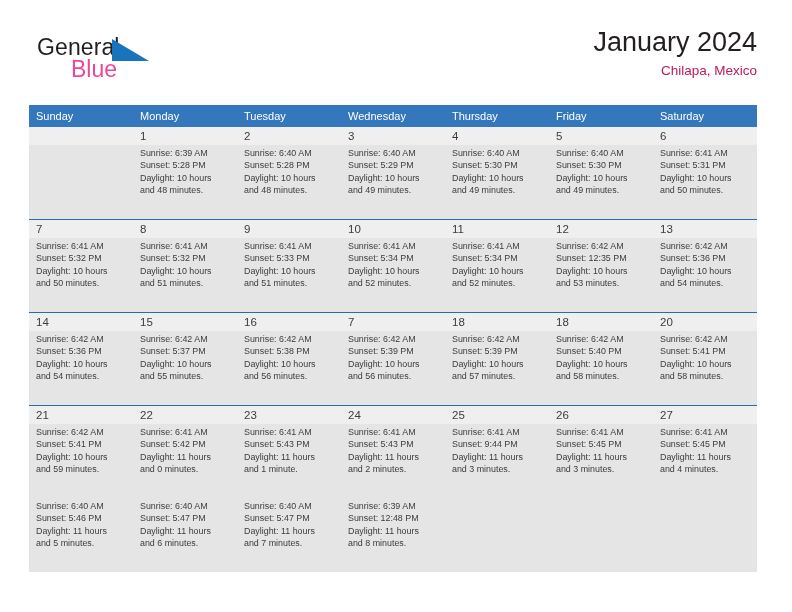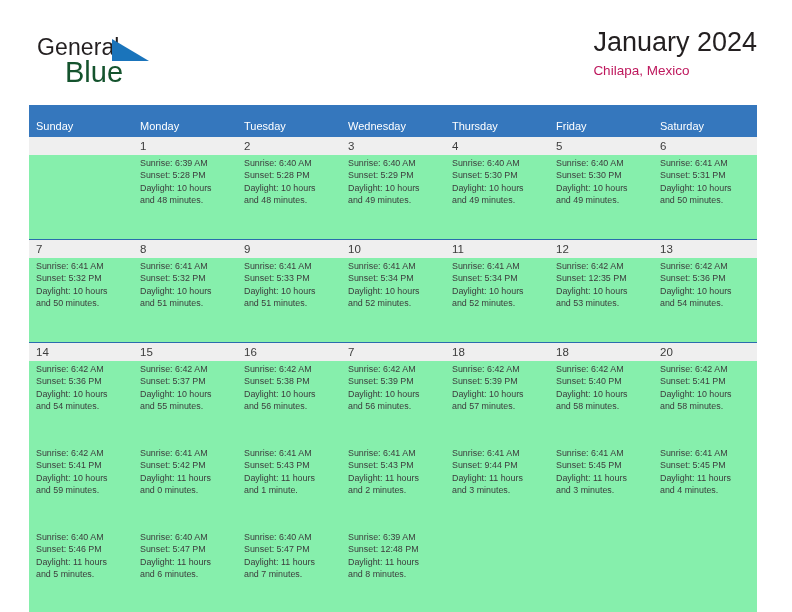--- a/index.html
+++ b/index.html
@@ -41,39 +41,39 @@
     position: absolute;
     left: 0;
     top: 0;
     font-size: 23px;
     letter-spacing: 0.1px;
     color: #231f20;
     font-family: "Liberation Sans", sans-serif;
   }
   .brand-blue {
     position: absolute;
-    left: 28px;
+    left: 34px;
     top: 22px;
-    font-size: 29px;
-    color: #14532d;
+    font-size: 23px;
+    color: #ec4899;
     font-family: "Liberation Sans", sans-serif;
   }
   .brand-mark {
     position: absolute;
     left: 75px;
     top: 5px;
     width: 38px;
     height: 23px;
   }
 
   .title-block {
     position: absolute;
     right: 0;
     top: 0;
-    text-align: left;
+    text-align: right;
   }
   .cal-title {
     font-size: 27px;
     color: #231f20;
     line-height: 32px;
     white-space: nowrap;
     font-family: "Liberation Sans", sans-serif;
   }
   .cal-subtitle {
     margin-top: 5px;
@@ -93,44 +93,44 @@
     border-collapse: collapse;
     table-layout: fixed;
   }
 
   .calendar th {
     background: #3577bd;
     color: #ffffff;
     font-size: 11px;
     font-weight: normal;
     text-align: left;
-    padding: 15px 0 5px 7px;
+    padding: 5px 0 5px 7px;
     height: 10px;
     font-family: "Liberation Sans", sans-serif;
   }
 
   .daynum-row td {
     background: #efefef;
     color: #3c3c3c;
     font-size: 11.5px;
     padding: 3px 0 3px 7px;
     vertical-align: top;
     border-top: 1.6px solid #2b6cad;
     font-family: "Liberation Sans", sans-serif;
   }
   .daynum-row.first td {
     border-top: none;
   }
 
   .info-row td {
-    background: #86efac;
+    background: #e5e5e5;
     color: #3c3c3c;
     font-size: 8.9px;
     line-height: 12.4px;
-    padding: 2px 5px 20px 7px;
+    padding: 2px 5px 10px 7px;
     vertical-align: top;
     height: 62px;
     font-family: "Liberation Sans", sans-serif;
   }
 
   .info-line {
     display: block;
     white-space: nowrap;
   }
   .info-daylight {
@@ -341,20 +341,29 @@
           <span class="info-daylight">and 58 minutes.</span>
         </td>
         <td>
           <span class="info-line">Sunrise: 6:42 AM</span>
           <span class="info-line">Sunset: 5:41 PM</span>
           <span class="info-daylight">Daylight: 10 hours</span>
           <span class="info-daylight">and 58 minutes.</span>
         </td>
       </tr>
 
+      <tr class="daynum-row">
+        <td>21</td>
+        <td>22</td>
+        <td>23</td>
+        <td>24</td>
+        <td>25</td>
+        <td>26</td>
+        <td>27</td>
+      </tr>
       <tr class="info-row">
         <td>
           <span class="info-line">Sunrise: 6:42 AM</span>
           <span class="info-line">Sunset: 5:41 PM</span>
           <span class="info-daylight">Daylight: 10 hours</span>
           <span class="info-daylight">and 59 minutes.</span>
         </td>
         <td>
           <span class="info-line">Sunrise: 6:41 AM</span>
           <span class="info-line">Sunset: 5:42 PM</span>

